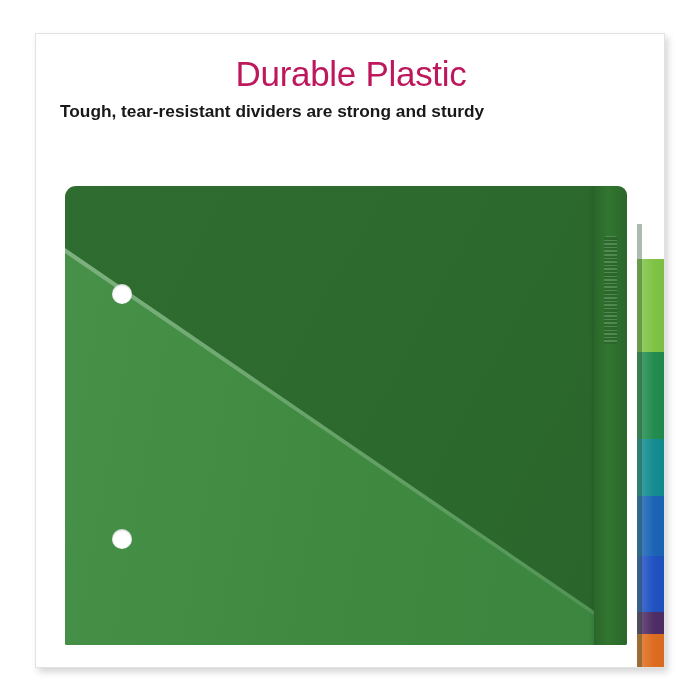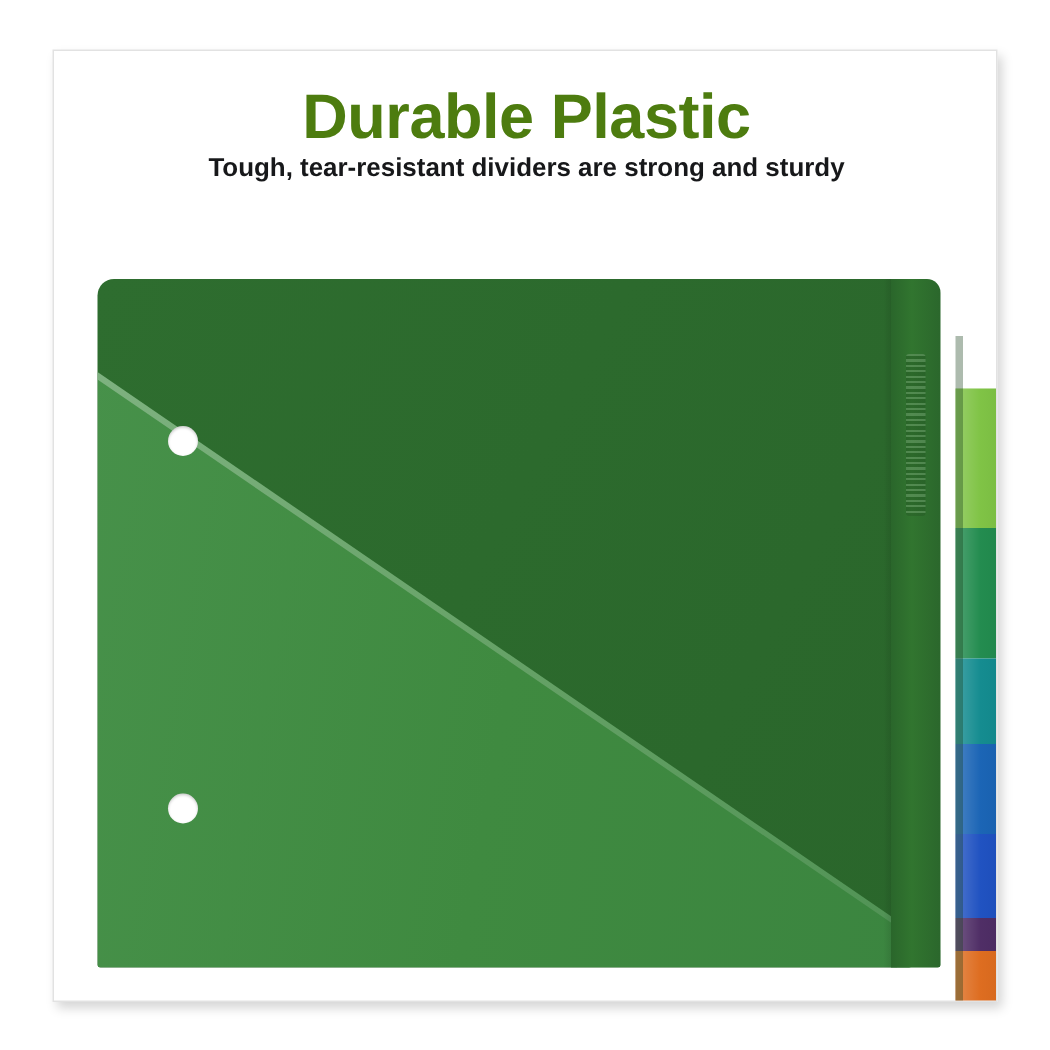--- a/index.html
+++ b/index.html
@@ -36,32 +36,32 @@
     overflow: hidden;
   }
 
   
   #headline {
     position: absolute;
     left: 0;
     top: 22px;
     width: 630px;
     text-align: center;
-    font-size: 42px;
-    font-weight: bold;
+    font-size: 35px;
+    font-weight: normal;
     letter-spacing: -0.3px;
-    color: #4d7c0f;
+    color: #be185d;
     line-height: 1.05;
   }
   #subhead {
     position: absolute;
     left: 24px;
     top: 66px;
     width: 582px;
-    text-align: center;
+    text-align: left;
     font-size: 17.3px;
     font-weight: bold;
     color: #17181a;
     line-height: 1.38;
   }
   .subline { display: block; }
 
   
   #divider {
     position: absolute;

